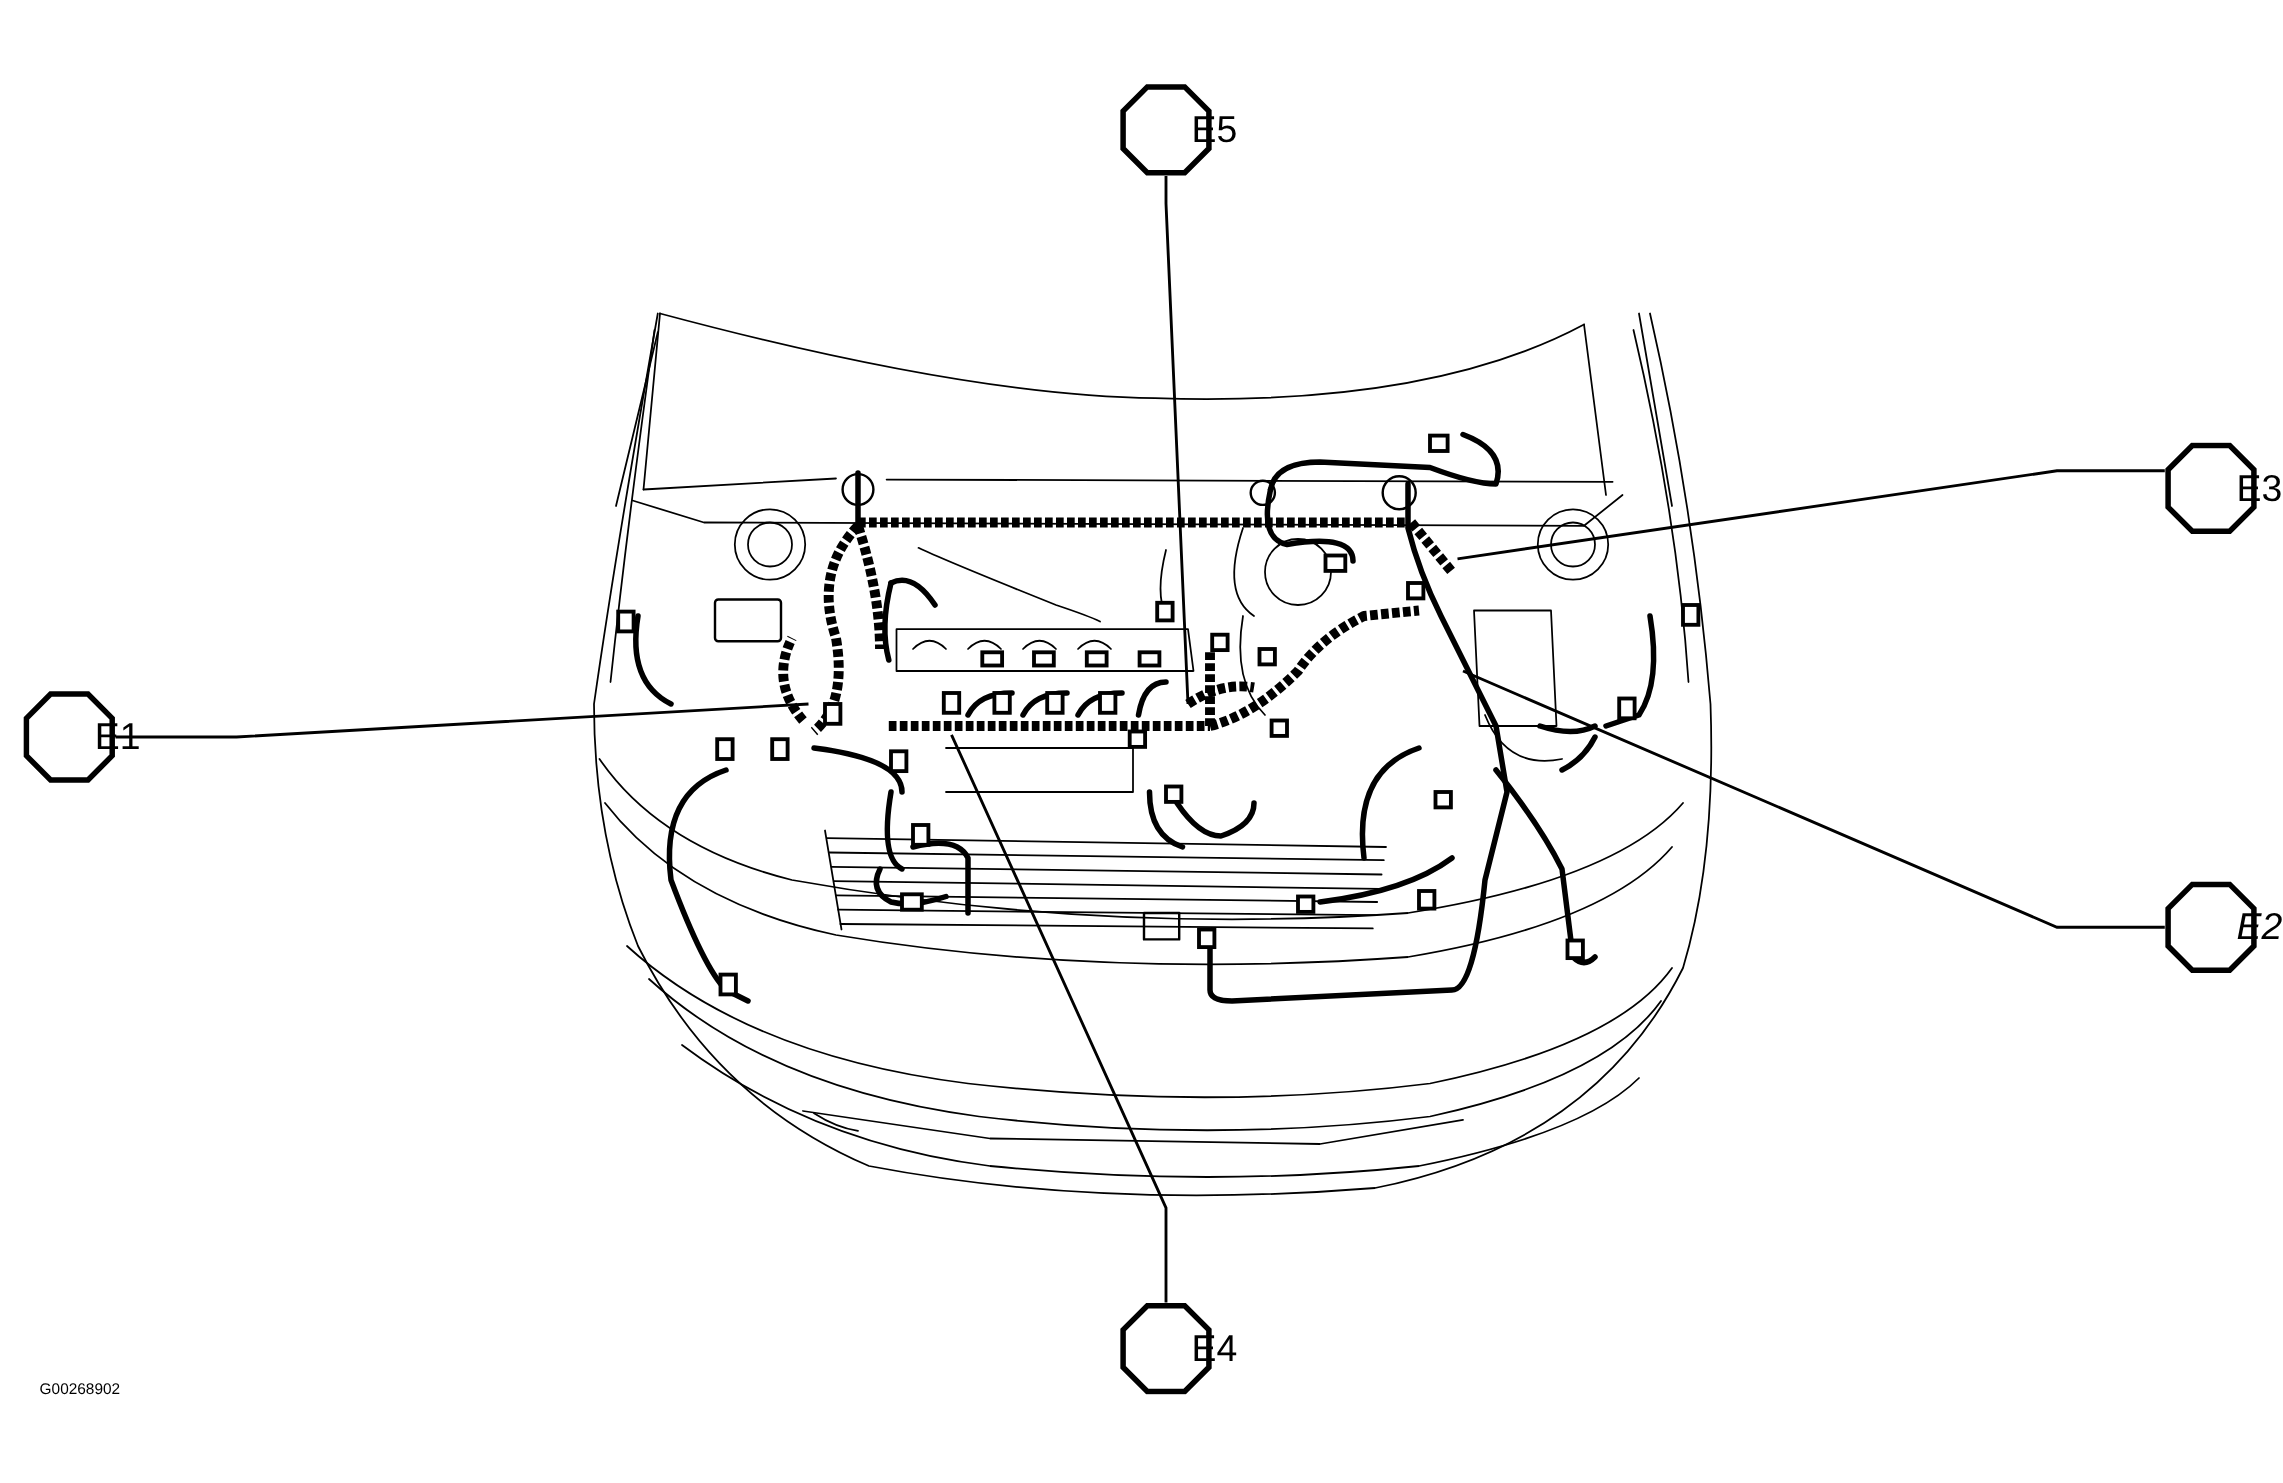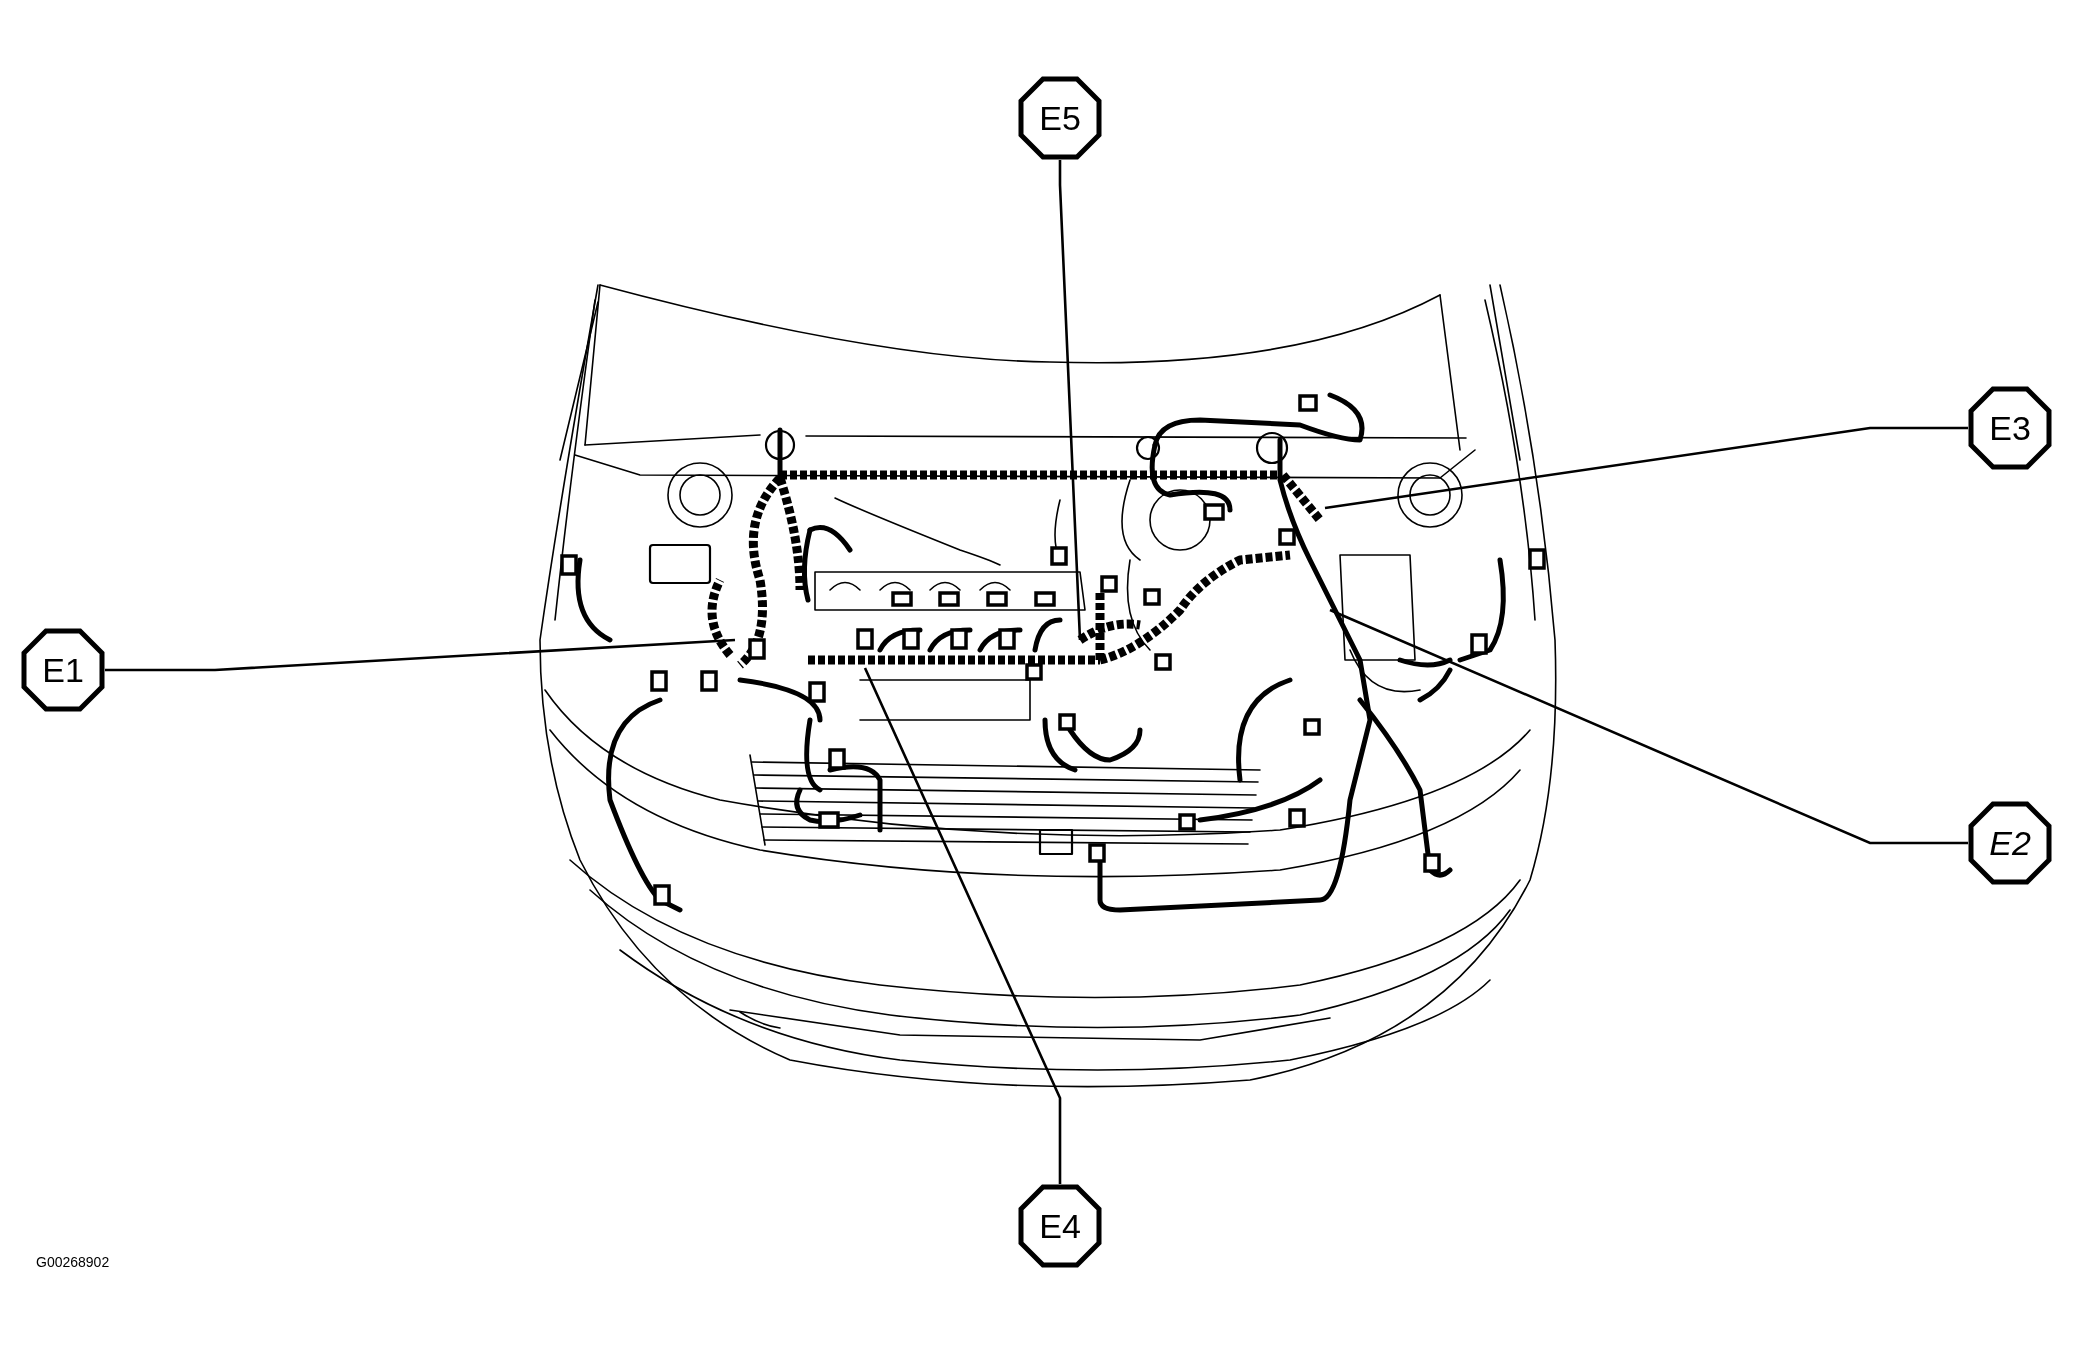--- a/index.html
+++ b/index.html
@@ -4,21 +4,21 @@
 <style>
   html, body { margin:0; padding:0; background:#ffffff; }
   body { width:2075px; height:1348px; position:relative; overflow:hidden;
          font-family:"Liberation Sans", sans-serif; }
   #diagram { position:absolute; left:0; top:0; width:2075px; height:1348px; }
   .callout { position:absolute; width:84px; height:84px; }
   .callout svg { position:absolute; left:0; top:0; }
   .callout-label { position:absolute; left:0; top:0; width:84px; height:84px;
          display:flex; align-items:center; justify-content:center;
          font-family:"Liberation Sans", sans-serif; font-size:34px; color:#000;
-         letter-spacing:0px; }
+         letter-spacing:0px;padding-left:44px; }
   .figure-id { position:absolute; left:36px; top:1254px; font-size:14px; color:#000;
          font-family:"Liberation Sans", sans-serif; }
   .fine { fill:none; stroke:#000; stroke-width:1.6; stroke-linecap:round; stroke-linejoin:round; }
   .med { fill:none; stroke:#000; stroke-width:2.2; stroke-linecap:round; stroke-linejoin:round; }
   .wire { fill:none; stroke:#000; stroke-width:5; stroke-linecap:round; stroke-linejoin:round; }
   .harness { fill:none; stroke:#000; stroke-width:9; stroke-dasharray:7 3; stroke-linecap:butt; stroke-linejoin:round; }
   .leader { fill:none; stroke:#000; stroke-width:2.6; }
   .conn { fill:#fff; stroke:#000; stroke-width:3.5; }
 </style>
 </head>
@@ -174,21 +174,21 @@
       <polygon points="25,3 59,3 81,25 81,59 59,81 25,81 3,59 3,25" fill="#fff" stroke="#000" stroke-width="5"></polygon>
     </svg>
   <div class="callout-label">E1</div>
 </div>
 <div id="callout-1" class="callout" style="left: 1968px; top: 801px; font-style: italic;">
   <svg width="84" height="84">
       <polygon points="25,3 59,3 81,25 81,59 59,81 25,81 3,59 3,25" fill="#fff" stroke="#000" stroke-width="5"></polygon>
     </svg>
   <div class="callout-label">E2</div>
 </div>
-<div id="callout-2" class="callout" style="left: 1968px; top: 386px; text-align: center;">
+<div id="callout-2" class="callout" style="left: 1968px; top: 402px; text-align: center;">
   <svg width="84" height="84">
       <polygon points="25,3 59,3 81,25 81,59 59,81 25,81 3,59 3,25" fill="#fff" stroke="#000" stroke-width="5"></polygon>
     </svg>
   <div class="callout-label">E3</div>
 </div>
 <div id="callout-3" class="callout" style="left: 1018px; top: 1184px; text-align: right;">
   <svg width="84" height="84">
       <polygon points="25,3 59,3 81,25 81,59 59,81 25,81 3,59 3,25" fill="#fff" stroke="#000" stroke-width="5"></polygon>
     </svg>
   <div class="callout-label">E4</div>

